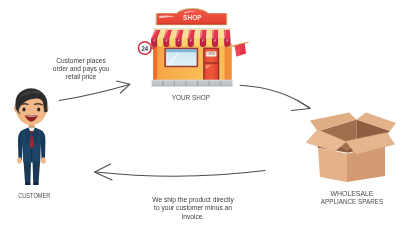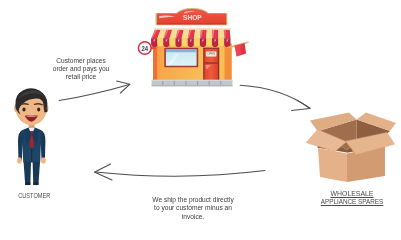--- a/index.html
+++ b/index.html
@@ -280,19 +280,20 @@
 
 
   <div class="lbl" id="lbl-bottom" style="left:138px;top:196px;width:110px;white-space:nowrap;">
     <div>We ship the product directly</div>
     <div>to your customer minus an</div>
     <div>invoice.</div>
   </div>
 
   <div class="caption" id="cap-customer" style="left:-5.4px;top:192.2px;width:80px;"><span>CUSTOMER</span></div>
 
-
-  <div class="caption" id="cap-wholesale" style="left:301.8px;top:189.8px;width:100px;text-decoration:underline;">
+  <div class="caption" id="cap-shop" style="left:145.5px;top:92.9px;width:90px;"><span>YOUR SHOP</span></div>
+
+  <div class="caption" id="cap-wholesale" style="left:301.8px;top:189.8px;width:100px;">
     <div>WHOLESALE</div>
     <div>APPLIANCE SPARES</div>
   </div>
 
 </div>
 
 </body></html>

